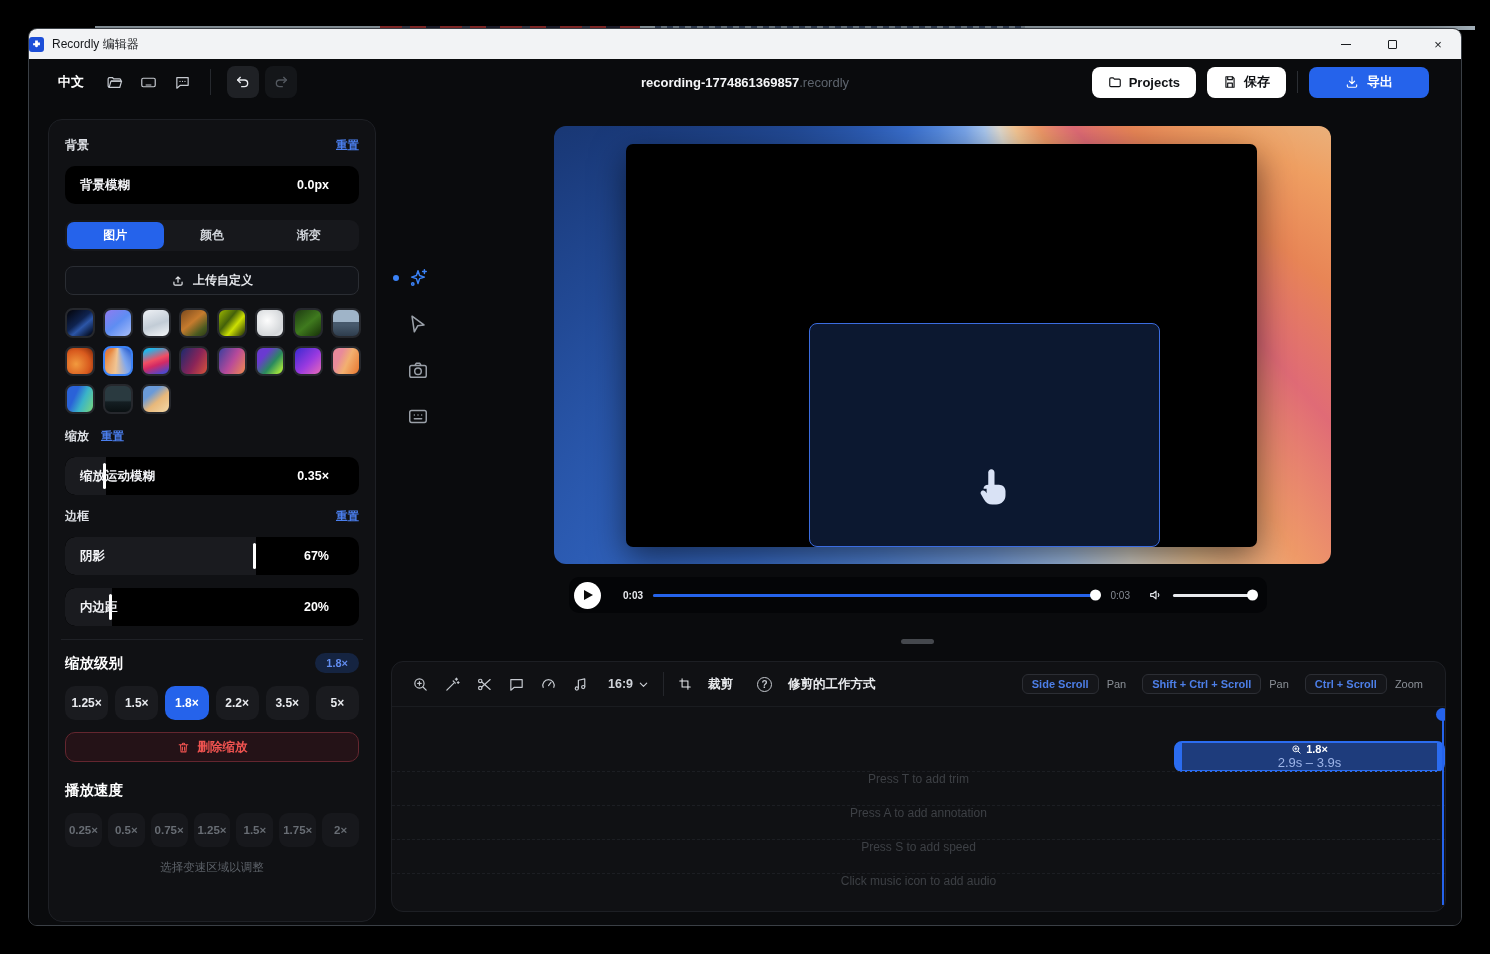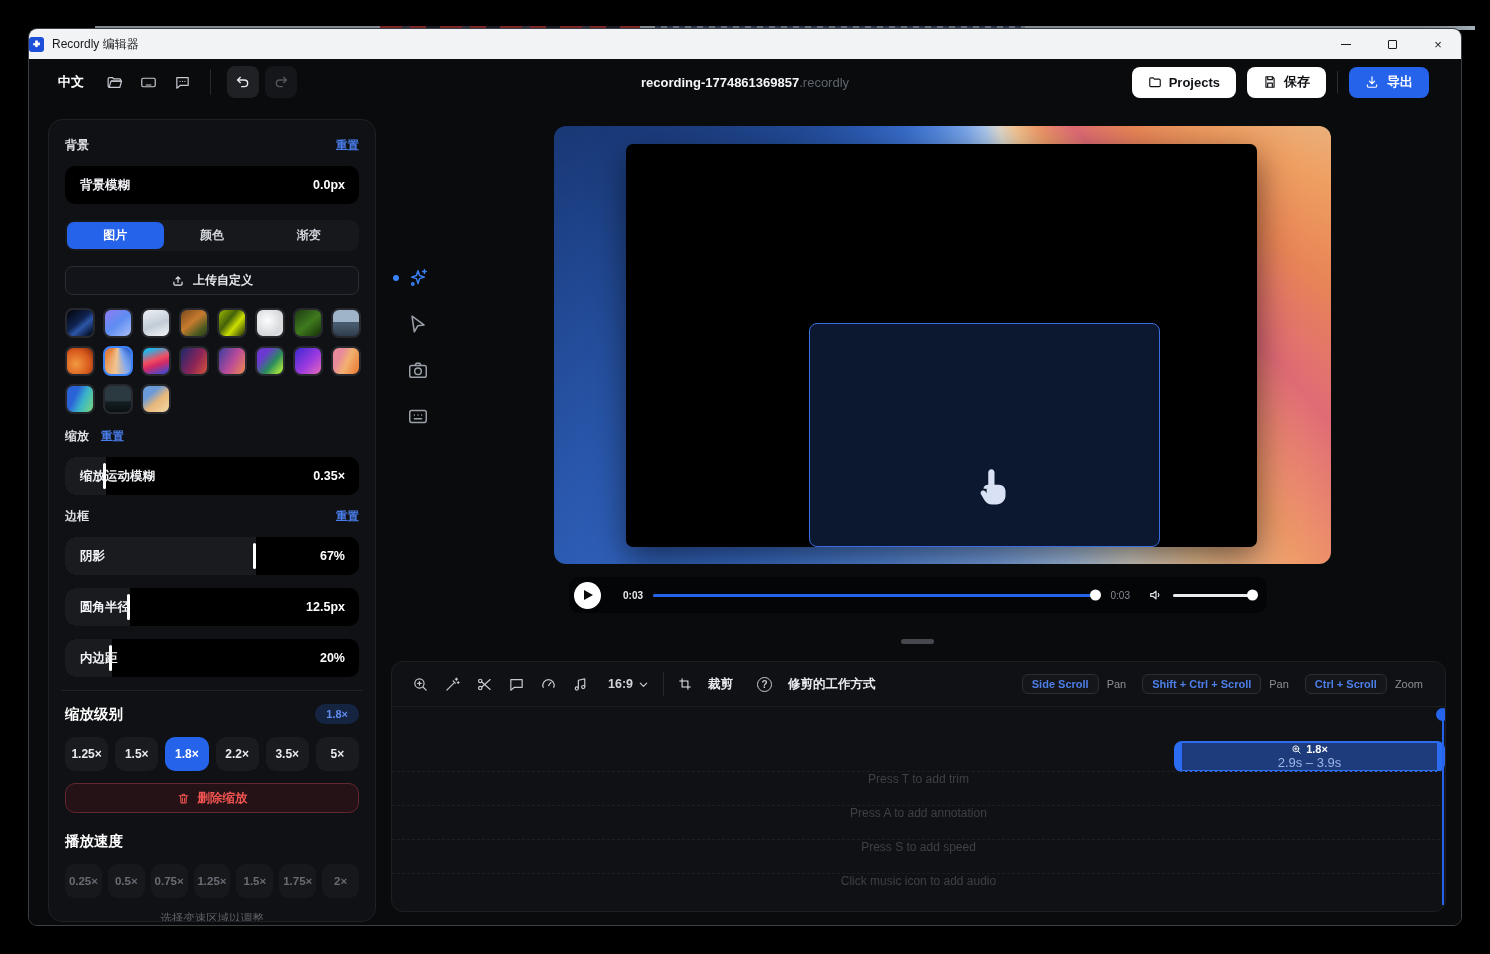--- a/index.html
+++ b/index.html
@@ -38,36 +38,36 @@
   .hist-btn svg{width:16px;height:16px}
   .doc-title{position:absolute;left:50%;transform:translateX(-50%);font-size:13px;white-space:nowrap;}
   .doc-title .fname{color:#f5f6f8;font-weight:bold;}
   .doc-title .fext{color:#5d646d;}
   .topbar-right{margin-left:auto;display:flex;align-items:center;gap:11px;}
   .btn-light{height:31px;border-radius:8px;background:#fff;color:#101215;font-weight:bold;font-size:13px;
     display:flex;align-items:center;gap:7px;padding:0 16px;}
   .btn-light svg{width:14px;height:14px}
   .btn-sep{width:1px;height:22px;background:#2b2e33;}
   .btn-primary{height:31px;border-radius:8px;background:#2563eb;color:#fff;font-weight:bold;font-size:13px;
-    display:flex;align-items:center;gap:8px;padding:0 16px;}
+    display:flex;align-items:center;gap:8px;padding:0 36px;}
   .btn-primary svg{width:14px;height:14px}
 
   
   .sidebar{position:absolute;left:19px;top:60px;width:328px;height:803px;background:#101114;border:1px solid #1e2025;
     border-radius:14px;padding:17px 16px 10px 16px;overflow:hidden;}
   .sec-head{display:flex;align-items:center;margin-bottom:12px;}
   .sec-head .sec-title{font-size:12px;font-weight:bold;color:#dde0e5;}
   .reset{color:#4b7fee;font-size:11.5px;font-weight:bold;}
   .reset.right{margin-left:auto;}
   .reset.inline{margin-left:12px;}
   .slider{position:relative;height:38px;border-radius:10px;background:#000;display:flex;align-items:center;overflow:hidden;margin-bottom:13px;}
   .slider .fill{position:absolute;left:0;top:0;bottom:0;background:#1a1b1f;border-radius:10px 0 0 10px;}
   .slider .handle{position:absolute;right:0;top:6px;bottom:6px;width:3px;border-radius:2px;background:#fff;}
   .slider .s-label{position:relative;font-size:12.5px;font-weight:bold;color:#f2f3f6;padding-left:15px;}
-  .slider .s-value{position:relative;margin-left:auto;font-size:12.5px;font-weight:bold;color:#fff;padding-right:14px;}
+  .slider .s-value{position:relative;margin-left:auto;font-size:12.5px;font-weight:bold;color:#fff;padding-right:30px;}
   .tabs{height:31px;border-radius:9px;background:#17181c;display:flex;align-items:center;padding:2px;margin:16px 0 15px;}
   .tab{flex:1;height:27px;border-radius:7px;display:flex;align-items:center;justify-content:center;
     font-size:12px;font-weight:bold;color:#cfd3d9;}
   .tab.active{background:#2563eb;color:#fff;}
   .upload-btn{height:29px;border:1px solid #2a2d33;background:#121419;border-radius:8px;display:flex;align-items:center;
     justify-content:center;gap:8px;color:#e8eaee;font-size:12px;font-weight:bold;margin-bottom:13px;}
   .upload-btn svg{width:14px;height:14px}
   .thumb-grid{display:grid;grid-template-columns:repeat(8,30px);gap:8px;margin-bottom:14px;}
   .thumb{width:30px;height:30px;border-radius:8px;border:2px solid #26282d;background:#333;}
   .thumb.selected{border-color:#3b82f6;}
@@ -341,27 +341,20 @@
           <span class="reset right">重置</span>
         </div>
         <div class="slider">
           <div class="fill" style="width: 65%;">
               <span class="handle"></span>
             </div>
           <span class="s-label">阴影</span>
           <span class="s-value">67%</span>
         </div>
         <div class="slider">
-          <div class="fill" style="width: 22%;">
-              <span class="handle"></span>
-            </div>
-          <span class="s-label">圆角半径</span>
-          <span class="s-value">12.5px</span>
-        </div>
-        <div class="slider">
           <div class="fill" style="width: 16%;">
               <span class="handle"></span>
             </div>
           <span class="s-label">内边距</span>
           <span class="s-value">20%</span>
         </div>
 
         <div class="side-divider"></div>
 
         <div class="big-head">

